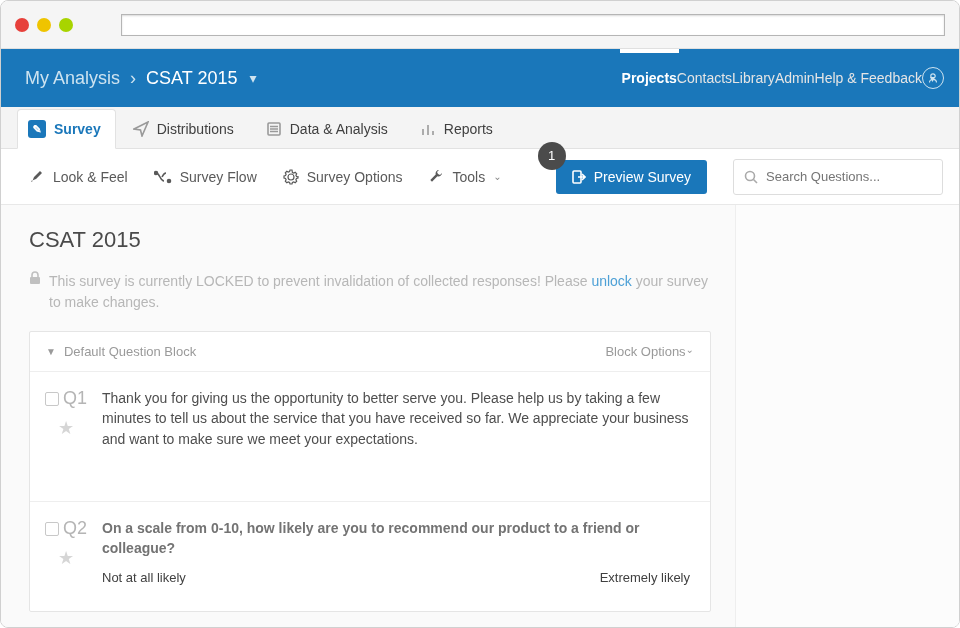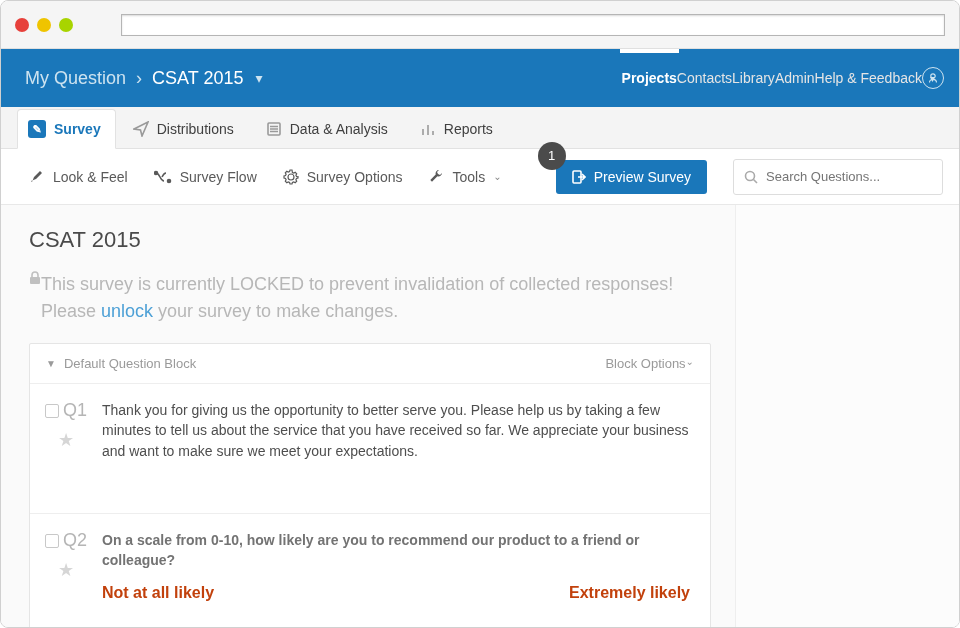--- a/index.html
+++ b/index.html
@@ -118,21 +118,21 @@
   }
   .search-box input { border:none;outline:none;font-size:13px;flex:1;color:#555;background:transparent;}
 
   .content-area {
     flex:1; display:flex; background:#fafafa; overflow:hidden;
   }
   .main-col { flex:1; padding: 22px 24px 0 28px; overflow:hidden;}
   .side-col { width:224px; border-left:1px solid #eee; background:#fcfcfc; }
 
   .survey-title { font-size:22px; color:#4a4a4a; font-weight:400; margin-bottom:18px;}
-  .lock-notice { color:#b7b7b7; font-size:18px; line-height:1.5; margin-bottom:18px; display:flex; gap:0;}
+  .lock-notice { color:#b7b7b7; font-size:14px; line-height:1.5; margin-bottom:18px; display:flex; gap:8px;}
   .lock-notice .lock-ico { color:#c0c0c0;}
   .lock-notice a { color:#4da0d6; text-decoration:none;}
 
   .block {
     border:1px solid #e5e5e5; background:#fff; border-radius:2px;
   }
   .block-header {
     display:flex;align-items:center;justify-content:space-between;
     padding:12px 16px;border-bottom:1px solid #eee;color:#9a9a9a;font-size:13px;
   }
@@ -142,42 +142,42 @@
   .question {
     padding:16px 20px 24px 14px; border-bottom:1px solid #eee;
     display:flex; gap:14px;
   }
   .q-meta { display:flex;flex-direction:column;align-items:center;gap:8px;width:44px;}
   .q-check-row{display:flex;align-items:center;gap:4px;}
   .q-checkbox { width:14px;height:14px;border:1.5px solid #c8c8c8;border-radius:2px;}
   .q-id { color:#b5b5b5; font-size:18px;}
   .q-star { color:#d6d6d6; font-size:18px;}
   .q-body { flex:1; color:#4e4e4e; font-size:14px; line-height:1.45;}
-  .scale-labels { display:flex; justify-content:space-between; color:#c2410c; font-size:16px; margin-top:10px;font-weight:bold;}
+  .scale-labels { display:flex; justify-content:space-between; color:#404040; font-size:13px; margin-top:10px;}
 
   svg { display:block; }
   .icon-gray { stroke:#9a9a9a; fill:none; stroke-width:1.6;}
 </style>
 </head>
 <body>
 
 <div class="window">
 
   <div class="titlebar">
     <div class="traffic">
       <div class="dot red"></div>
       <div class="dot yellow"></div>
       <div class="dot green"></div>
     </div>
     <div class="url-field"></div>
   </div>
 
   <div class="topnav">
     <div class="breadcrumb">
-      <span class="root">My Question</span>
+      <span class="root">My Analysis</span>
       <span class="sep">›</span>
       <span class="current">CSAT 2015</span>
       <span class="chev">▾</span>
     </div>
     <div class="topnav-right">
       <span class="nav-item active">Projects</span>
       <span class="nav-item">Contacts</span>
       <span class="nav-item">Library</span>
       <span class="nav-item">Admin</span>
       <span class="nav-item">Help &amp; Feedback</span>

